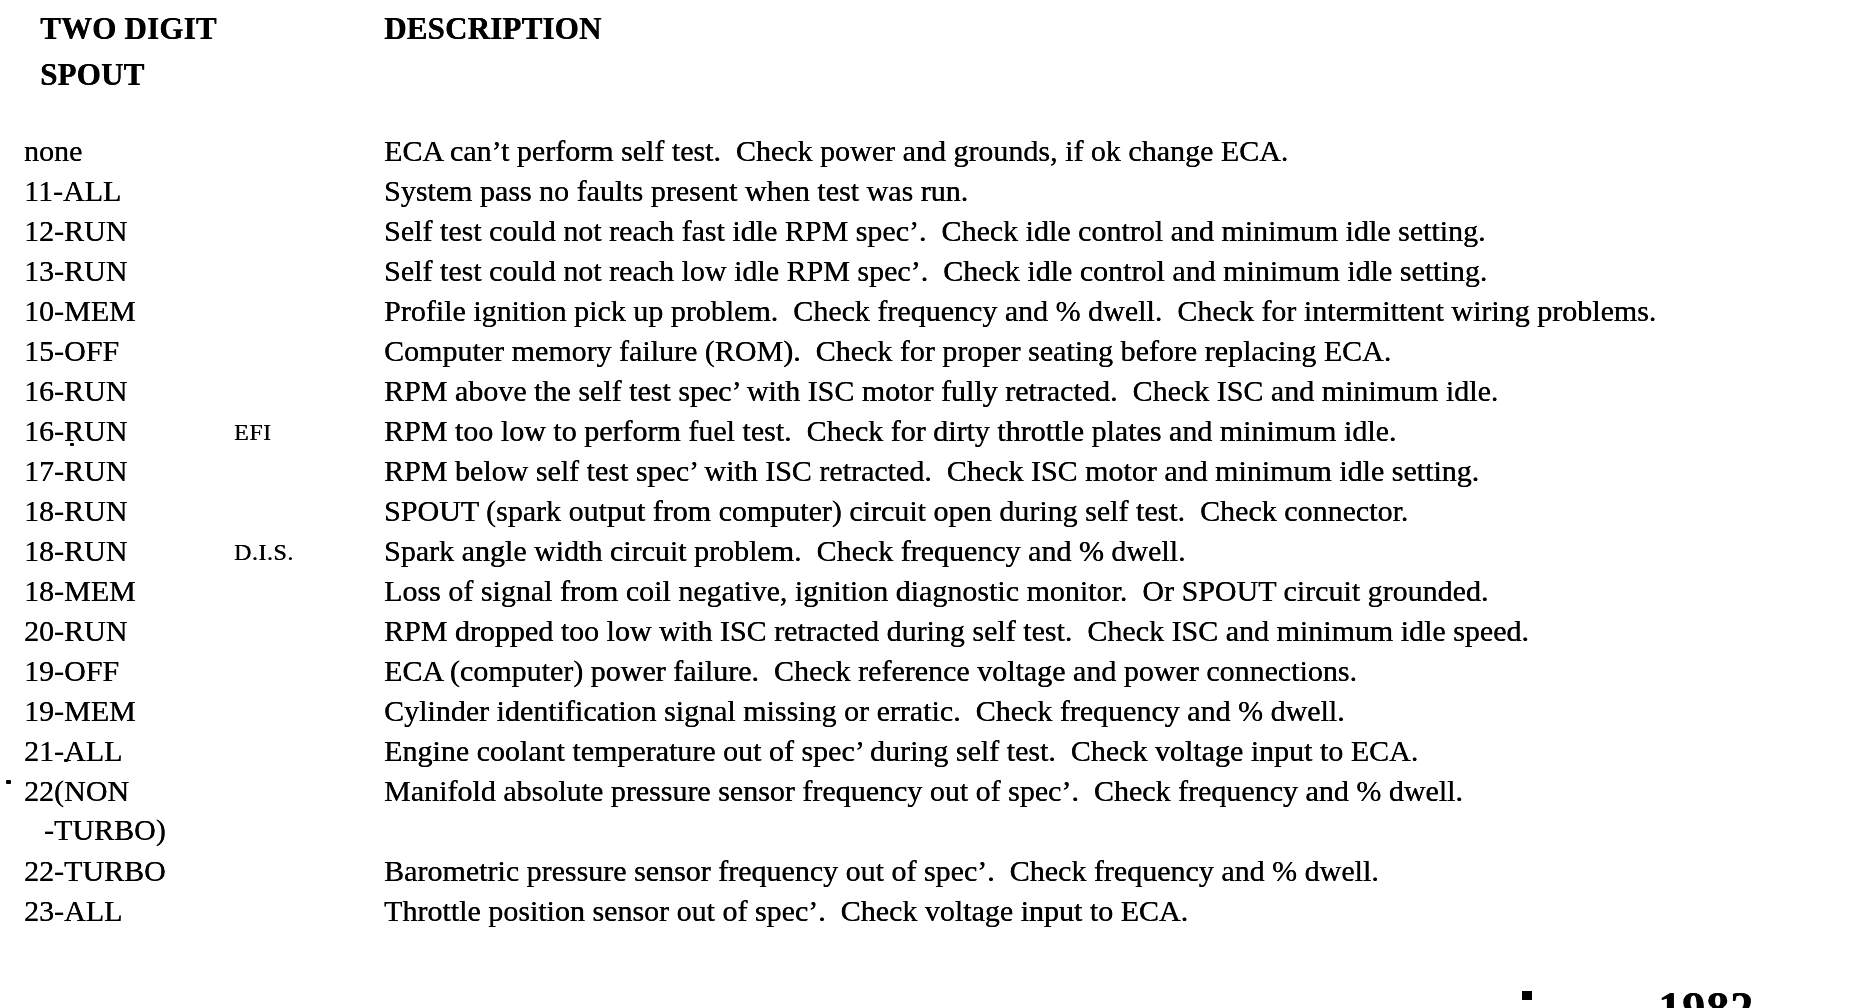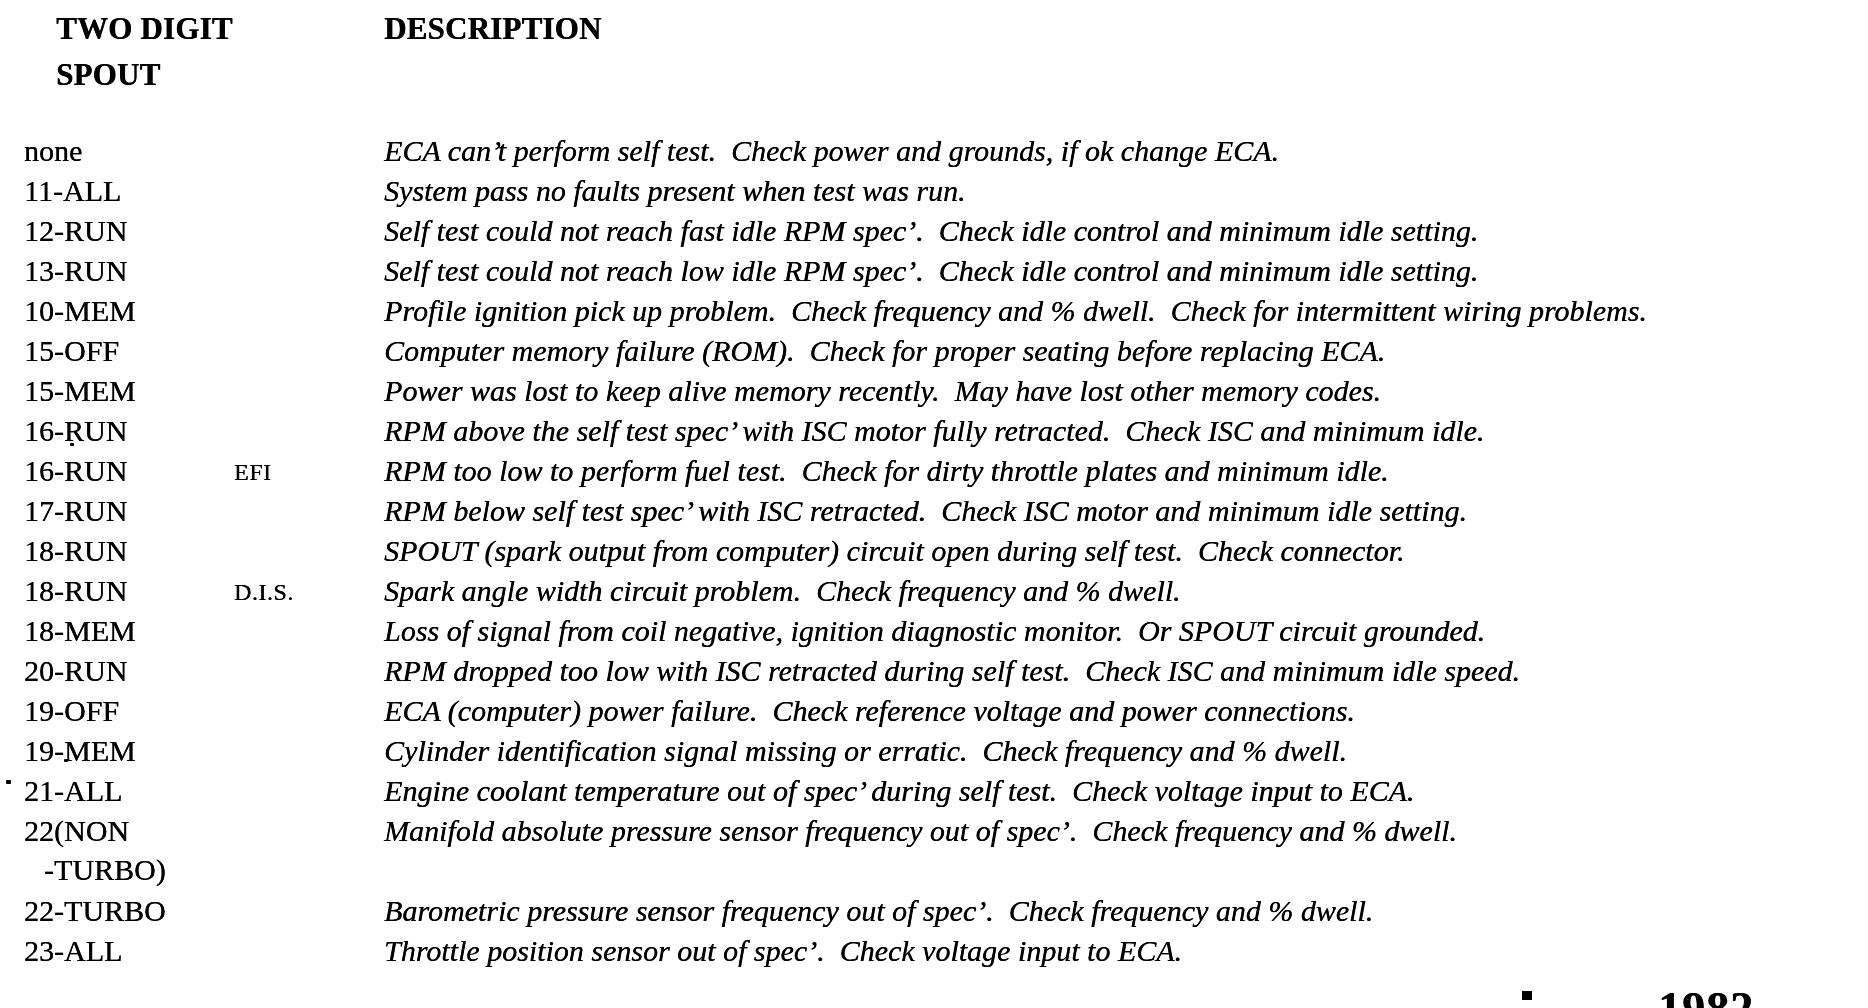--- a/index.html
+++ b/index.html
@@ -13,41 +13,41 @@
   }
   .page { position: absolute; inset: 0; }
 
   
   .hdr {
     position: absolute; top: 6px;
     font-size: 31px; font-weight: bold; line-height: 46px;
     letter-spacing: 0.2px;
     text-shadow: 0.4px 0 0 #000;
   }
-  .hdr-code { left: 40px; margin-left: 16px; }
+  .hdr-code { left: 40px; }
   .hdr-desc { left: 384px; }
   .hdr-code span { display: block; }
 
   
   .rows { position: absolute; top: 132px; left: 0; right: 0; }
   .row { position: relative; height: 40px; }
   .row.tall { height: 80px; }
   .code, .desc, .code2 {
     font-size: 30px; line-height: 38px;
     white-space: pre;
     text-shadow: 0.35px 0 0 #000;
   }
   .code  { position: absolute; left: 24px;  top: 0; }
   .code2 { position: absolute; left: 44px;  top: 39px; }
   .tag {
     position: absolute; left: 234px; top: 9px;
     font-size: 24px; line-height: 22px; letter-spacing: 0.5px;
     text-shadow: 0.35px 0 0 #000;
   }
-  .desc  { position: absolute; left: 384px; top: 0; font-style: italic; }
+  .desc  { position: absolute; left: 384px; top: 0; }
 
   
   .cutoff {
     position: absolute; left: 1658px; top: 992px;
     width: 210px; height: 16px; overflow: hidden;
   }
   .cutoff span {
     display: block; margin-top: -6px;
     font-size: 46px; line-height: 46px; font-weight: bold;
     letter-spacing: 1px;
@@ -100,24 +100,20 @@
     <div class="row">
       <span class="code">10-MEM</span>
       <span class="desc">Profile ignition pick up problem.  Check frequency and % dwell.  Check for intermittent wiring problems.</span>
     </div>
 
     <div class="row">
       <span class="code">15-OFF</span>
       <span class="desc">Computer memory failure (ROM).  Check for proper seating before replacing ECA.</span>
     </div>
 
-    <div class="row">
-      <span class="code">15-MEM</span>
-      <span class="desc">Power was lost to keep alive memory recently.  May have lost other memory codes.</span>
-    </div>
 
     <div class="row">
       <span class="code">16-RUN</span>
       <span class="desc">RPM above the self test spec’ with ISC motor fully retracted.  Check ISC and minimum idle.</span>
     </div>
 
     <div class="row">
       <span class="code">16-RUN</span>
       <span class="tag">EFI</span>
       <span class="desc">RPM too low to perform fuel test.  Check for dirty throttle plates and minimum idle.</span>

